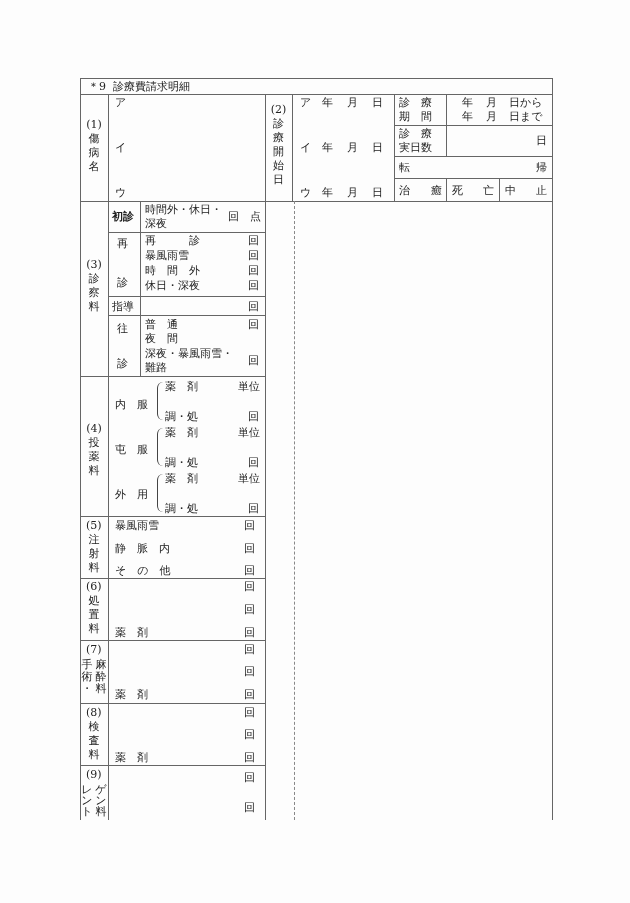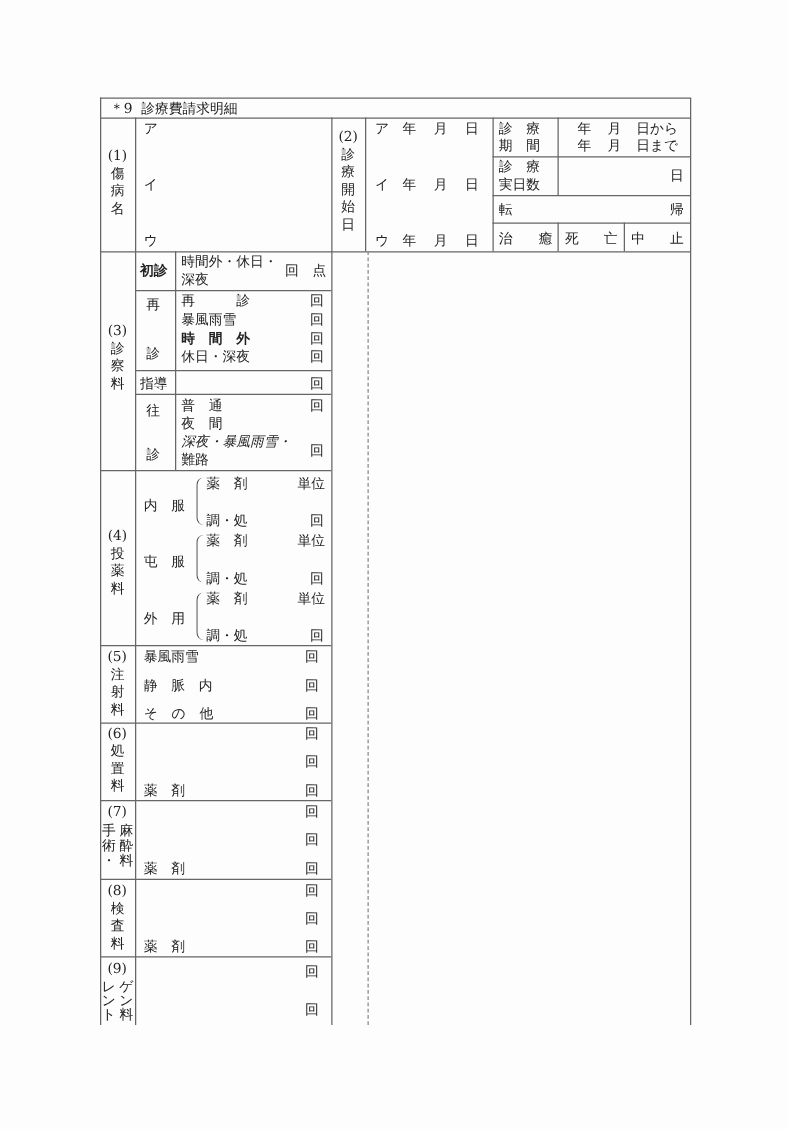--- a/index.html
+++ b/index.html
@@ -103,36 +103,36 @@
   <span class="t" style="left:228px;top:210px;">回</span>
   <span class="t" style="left:250px;top:210px;">点</span>
   <div class="hl" style="left:108px;top:232px;width:157px;"></div>
 
   <span class="t" style="left:117px;top:237px;">再</span>
   <span class="t" style="left:117px;top:276px;">診</span>
   <span class="t" style="left:145px;top:234px;">再　　　診</span>
   <span class="t" style="left:248px;top:234px;">回</span>
   <span class="t" style="left:145px;top:249px;">暴風雨雪</span>
   <span class="t" style="left:248px;top:249px;">回</span>
-  <span class="t" style="left:145px;top:264px;font-weight:bold;">時　間　外</span>
+  <span class="t" style="left:145px;top:264px;">時　間　外</span>
   <span class="t" style="left:248px;top:264px;">回</span>
   <span class="t" style="left:145px;top:279px;">休日・深夜</span>
   <span class="t" style="left:248px;top:279px;">回</span>
   <div class="hl" style="left:108px;top:296px;width:157px;"></div>
 
   <span class="t" style="left:112px;top:300px;">指導</span>
   <span class="t" style="left:248px;top:300px;">回</span>
   <div class="hl" style="left:108px;top:315px;width:157px;"></div>
 
   <span class="t" style="left:117px;top:322px;">往</span>
   <span class="t" style="left:117px;top:357px;">診</span>
   <span class="t" style="left:145px;top:318px;">普　通</span>
   <span class="t" style="left:248px;top:318px;">回</span>
   <span class="t" style="left:145px;top:332px;">夜　間</span>
-  <span class="t" style="left:145px;top:347px;font-style:italic;">深夜・暴風雨雪・</span>
+  <span class="t" style="left:145px;top:347px;">深夜・暴風雨雪・</span>
   <span class="t" style="left:145px;top:361px;">難路</span>
   <span class="t" style="left:248px;top:354px;">回</span>
 
   <div class="hl" style="left:80px;top:376px;width:185px;"></div>
 
   <div class="vt" style="left:80px;top:422px;width:28px;white-space:pre;">(4)
 投
 薬
 料</div>
 

